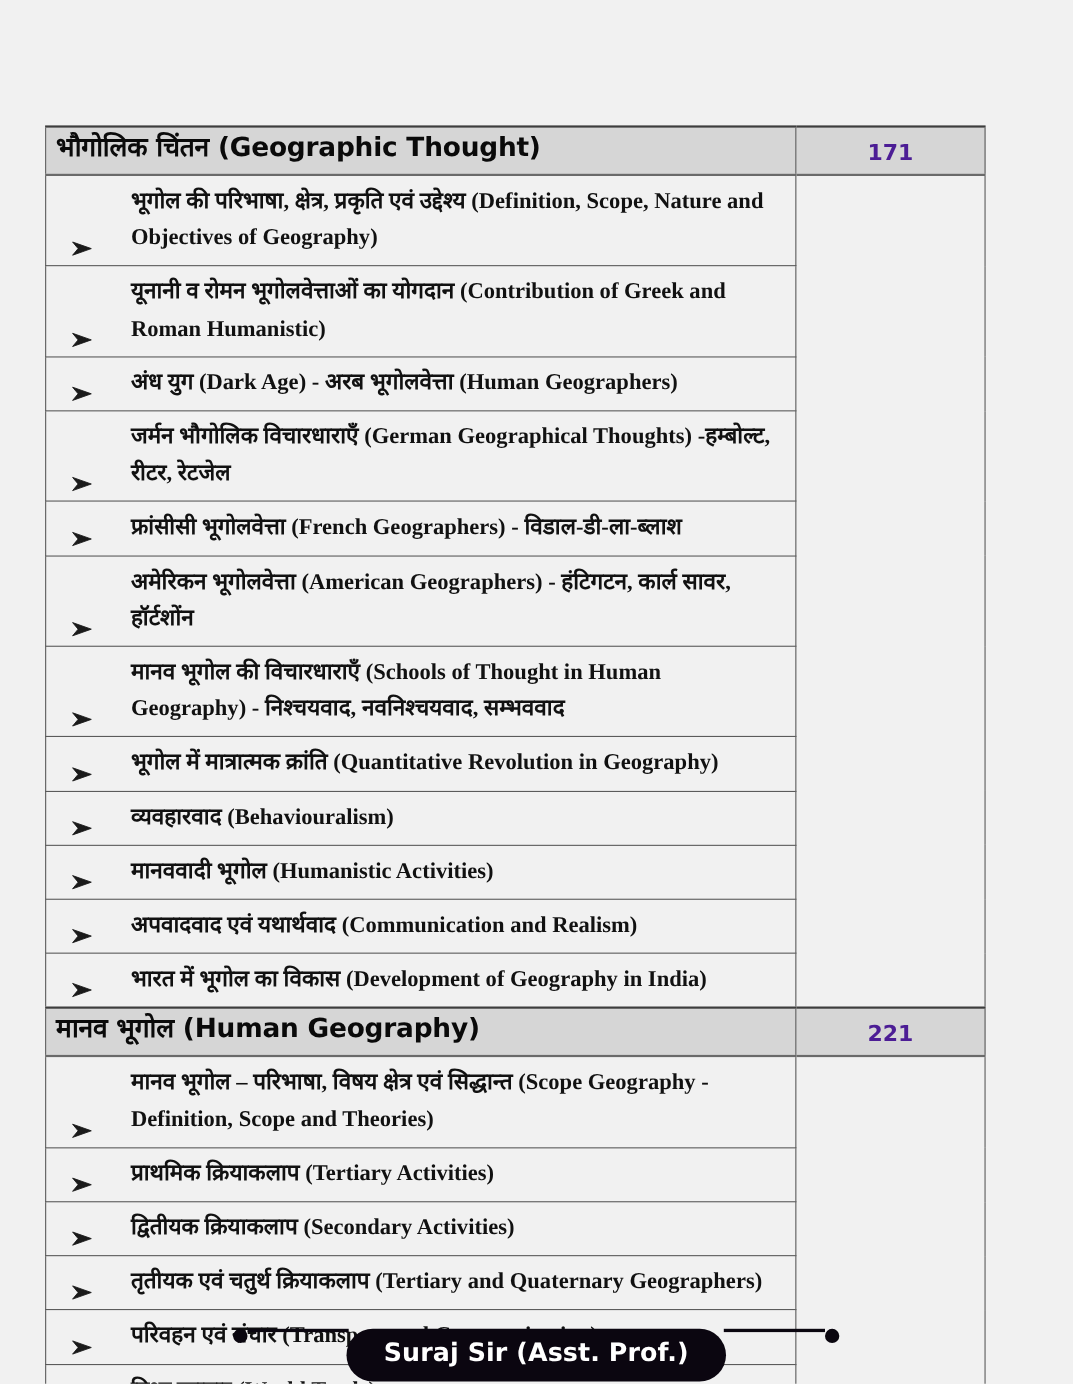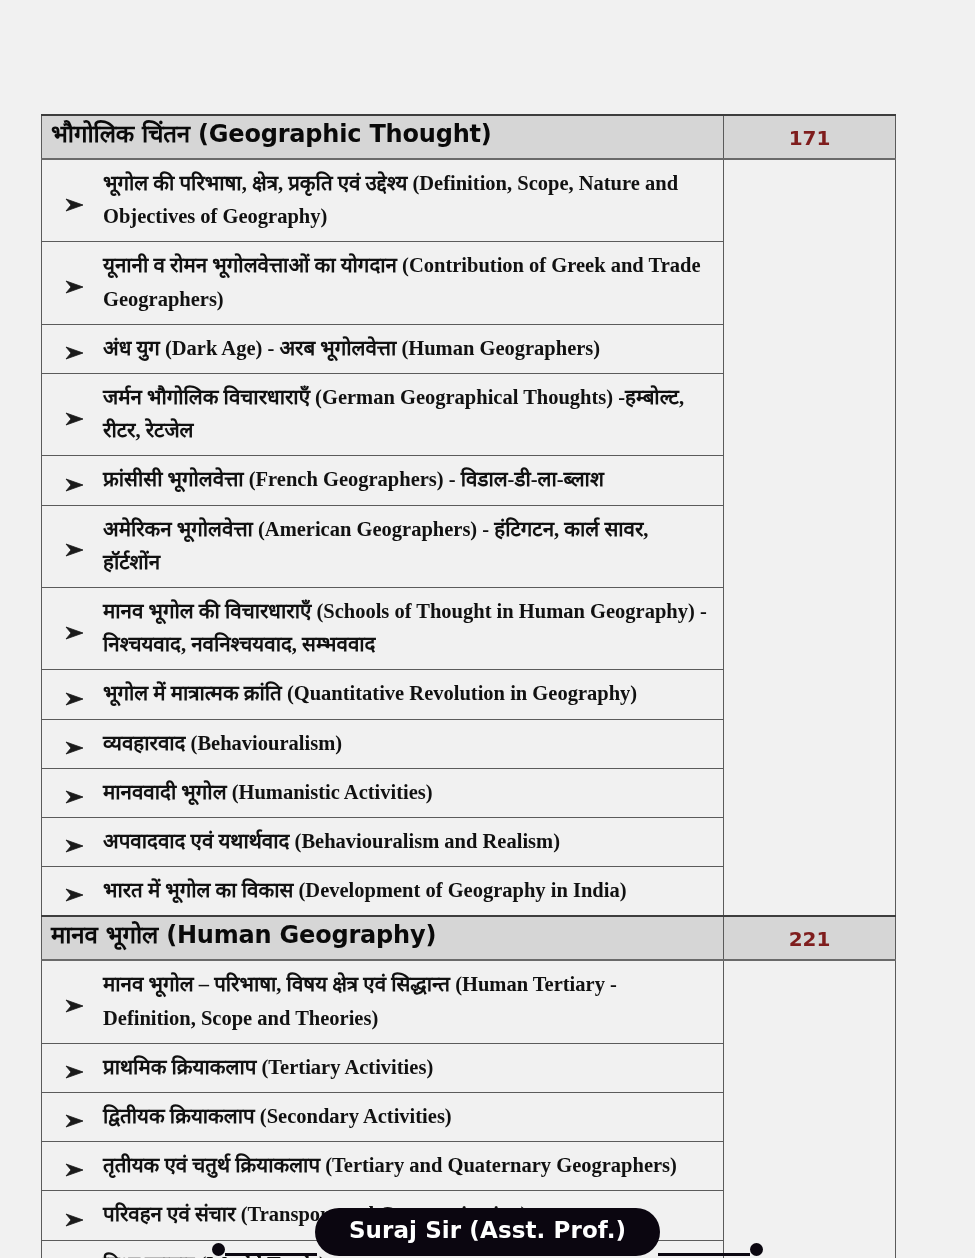--- a/index.html
+++ b/index.html
@@ -54,41 +54,41 @@
     font-size: 24px;
     line-height: 1.12;
     color: #0a0a0a;
     letter-spacing: -0.2px;
   }
   tr.section-header td.sec-page {
     text-align: center;
     font-family: "DejaVu Sans", "Liberation Sans", sans-serif;
     font-weight: bold;
     font-size: 20px;
-    color: #7f1d1d;
+    color: #4c1d95;
     padding: 10px 0 8px;
     vertical-align: middle;
   }
 
   
   tr.topic-row td.topic-cell {
     padding: 7px 14px 8px 20px;
     font-size: 20.5px;
     line-height: 1.62;
     color: #111;
     font-weight: bold;
   }
   tr.topic-row td.blank-page-cell {
     background: #f1f1f1;
   }
 
   .topic-line {
     display: flex;
-    align-items: center;
-    gap: 0;
+    align-items: flex-end;
+    gap: 16px;
   }
   .bullet {
     flex: 0 0 auto;
     width: 38px;
     display: inline-block;
     font-family: "DejaVu Sans", sans-serif;
     font-size: 18px;
     line-height: 1.72;
     color: #1a1a1a;
     text-align: left;
@@ -114,21 +114,21 @@
     top: 1205px;
     width: 975px;
     height: 54px;
     display: flex;
     align-items: center;
     justify-content: center;
   }
   .footer-rule {
     position: relative;
     display: flex;
-    align-items: flex-end;
+    align-items: flex-start;
   }
   .footer-dot {
     width: 13px;
     height: 13px;
     border-radius: 50%;
     background: #0b0710;
     flex: 0 0 auto;
   }
   .footer-line {
     height: 3px;
@@ -182,21 +182,21 @@
       </tr>
 
       <tr class="topic-row">
         <td class="topic-cell">
           <span class="topic-line">
             <span class="bullet">
               <svg width="20" height="14" viewBox="0 0 20 14" aria-hidden="true">
                   <path d="M1 1 L18 7 L1 13 L6 7 Z" fill="#1a1a1a" stroke="#1a1a1a" stroke-width="0.8" stroke-linejoin="round"></path>
                 </svg>
             </span>
-            <span class="topic-text">यूनानी व रोमन भूगोलवेत्ताओं का योगदान (Contribution of Greek and Trade Geographers)</span>
+            <span class="topic-text">यूनानी व रोमन भूगोलवेत्ताओं का योगदान (Contribution of Greek and Roman Humanistic)</span>
           </span>
         </td>
       </tr>
 
       <tr class="topic-row">
         <td class="topic-cell">
           <span class="topic-line">
             <span class="bullet">
               <svg width="20" height="14" viewBox="0 0 20 14" aria-hidden="true">
                   <path d="M1 1 L18 7 L1 13 L6 7 Z" fill="#1a1a1a" stroke="#1a1a1a" stroke-width="0.8" stroke-linejoin="round"></path>
@@ -299,21 +299,21 @@
       </tr>
 
       <tr class="topic-row">
         <td class="topic-cell">
           <span class="topic-line">
             <span class="bullet">
               <svg width="20" height="14" viewBox="0 0 20 14" aria-hidden="true">
                   <path d="M1 1 L18 7 L1 13 L6 7 Z" fill="#1a1a1a" stroke="#1a1a1a" stroke-width="0.8" stroke-linejoin="round"></path>
                 </svg>
             </span>
-            <span class="topic-text">अपवादवाद एवं यथार्थवाद (Behaviouralism and Realism)</span>
+            <span class="topic-text">अपवादवाद एवं यथार्थवाद (Communication and Realism)</span>
           </span>
         </td>
       </tr>
 
       <tr class="topic-row">
         <td class="topic-cell">
           <span class="topic-line">
             <span class="bullet">
               <svg width="20" height="14" viewBox="0 0 20 14" aria-hidden="true">
                   <path d="M1 1 L18 7 L1 13 L6 7 Z" fill="#1a1a1a" stroke="#1a1a1a" stroke-width="0.8" stroke-linejoin="round"></path>
@@ -330,21 +330,21 @@
       </tr>
 
       <tr class="topic-row">
         <td class="topic-cell">
           <span class="topic-line">
             <span class="bullet">
               <svg width="20" height="14" viewBox="0 0 20 14" aria-hidden="true">
                   <path d="M1 1 L18 7 L1 13 L6 7 Z" fill="#1a1a1a" stroke="#1a1a1a" stroke-width="0.8" stroke-linejoin="round"></path>
                 </svg>
             </span>
-            <span class="topic-text">मानव भूगोल – परिभाषा, विषय क्षेत्र एवं सिद्धान्त (Human Tertiary - Definition, Scope and Theories)</span>
+            <span class="topic-text">मानव भूगोल – परिभाषा, विषय क्षेत्र एवं सिद्धान्त (Scope Geography - Definition, Scope and Theories)</span>
           </span>
         </td>
         <td class="page-span blank-page-cell" rowspan="7"></td>
       </tr>
 
       <tr class="topic-row">
         <td class="topic-cell">
           <span class="topic-line">
             <span class="bullet">
               <svg width="20" height="14" viewBox="0 0 20 14" aria-hidden="true">

